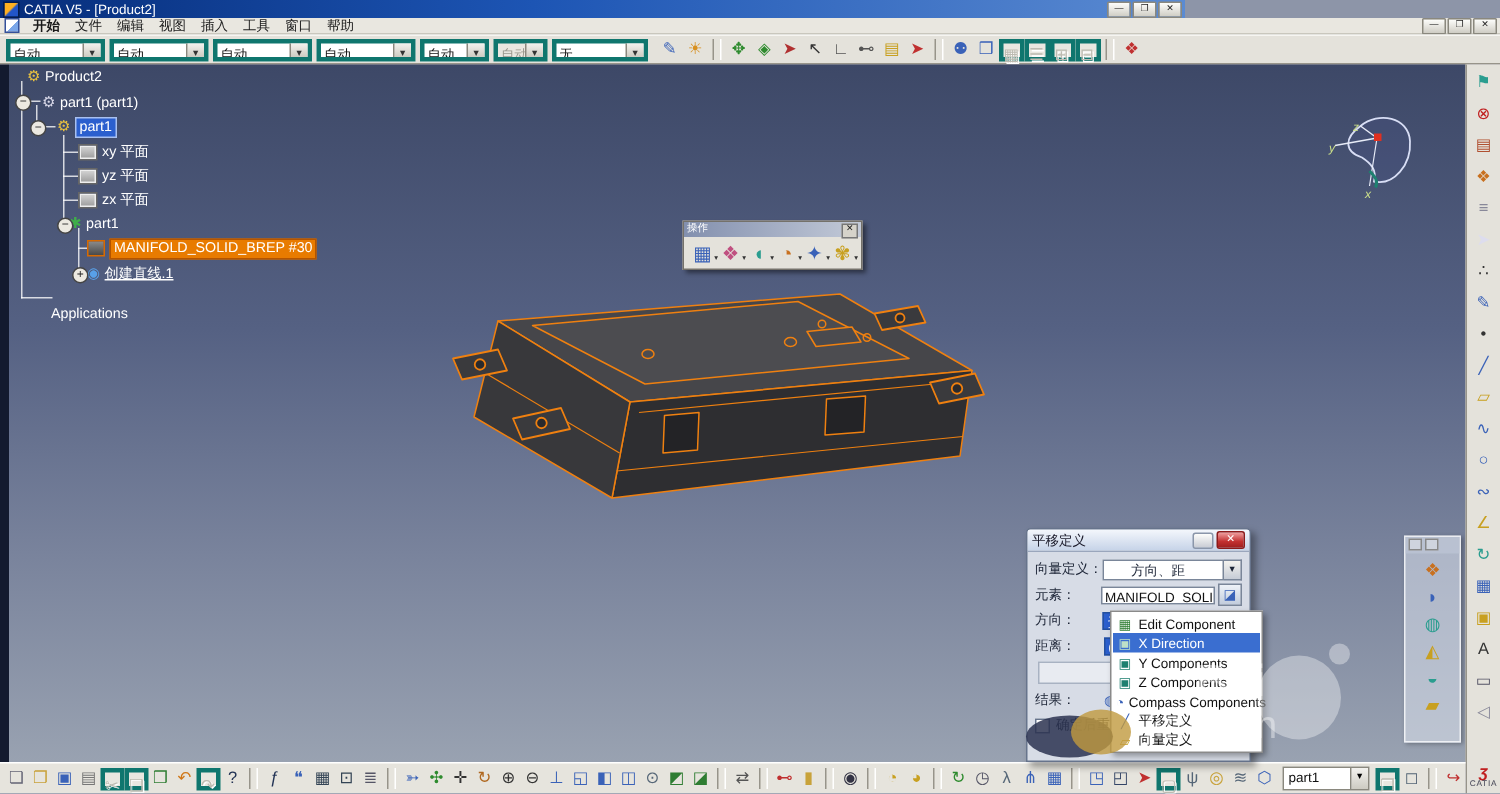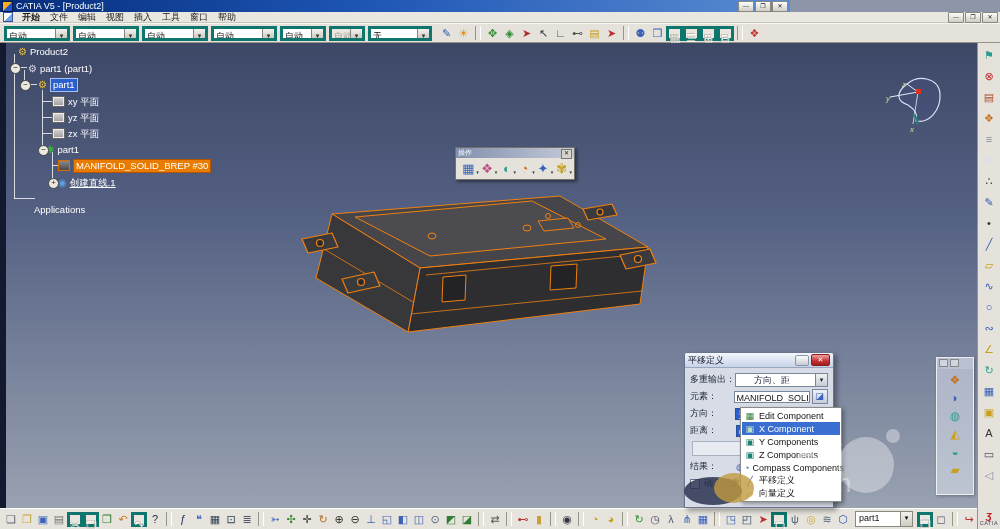--- a/index.html
+++ b/index.html
@@ -358,21 +358,21 @@
     </div>
 </div>
 
 <div id="dialog" class="abs">
   <div class="dlg-title">
     <span>平移定义</span>
     <span class="dlg-help"></span>
     <span class="dlg-close">✕</span>
   </div>
   <div class="dlg-row" style="margin-top:3px">
-    <span class="dlg-lbl">多重输出：</span>
+    <span class="dlg-lbl">向量定义：</span>
     <span class="dcombo">
       <span class="cval">方向、距离</span>
       <span class="cbtn">▾</span>
     </span>
   </div>
   <div class="dlg-row">
     <span class="dlg-lbl">元素：</span>
     <span class="dfield" style="width:80px">MANIFOLD_SOLID_BREP #</span>
     <span class="elbtn">◪</span>
   </div>
@@ -396,21 +396,21 @@
 </div>
 
 <div id="cmenu" class="abs">
 
 <div class="cm-item">
       <span class="cm-ic" style="color: rgb(46, 125, 50);">▦</span>
       <span>Edit Component</span>
     </div>
     <div class="cm-item sel">
       <span class="cm-ic" style="color: rgb(189, 224, 200);">▣</span>
-      <span>X Component</span>
+      <span>X Direction</span>
     </div>
     <div class="cm-item">
       <span class="cm-ic" style="color: rgb(30, 128, 112);">▣</span>
       <span>Y Components</span>
     </div>
     <div class="cm-item">
       <span class="cm-ic" style="color: rgb(30, 128, 112);">▣</span>
       <span>Z Components</span>
     </div>
     <div class="cm-item">

